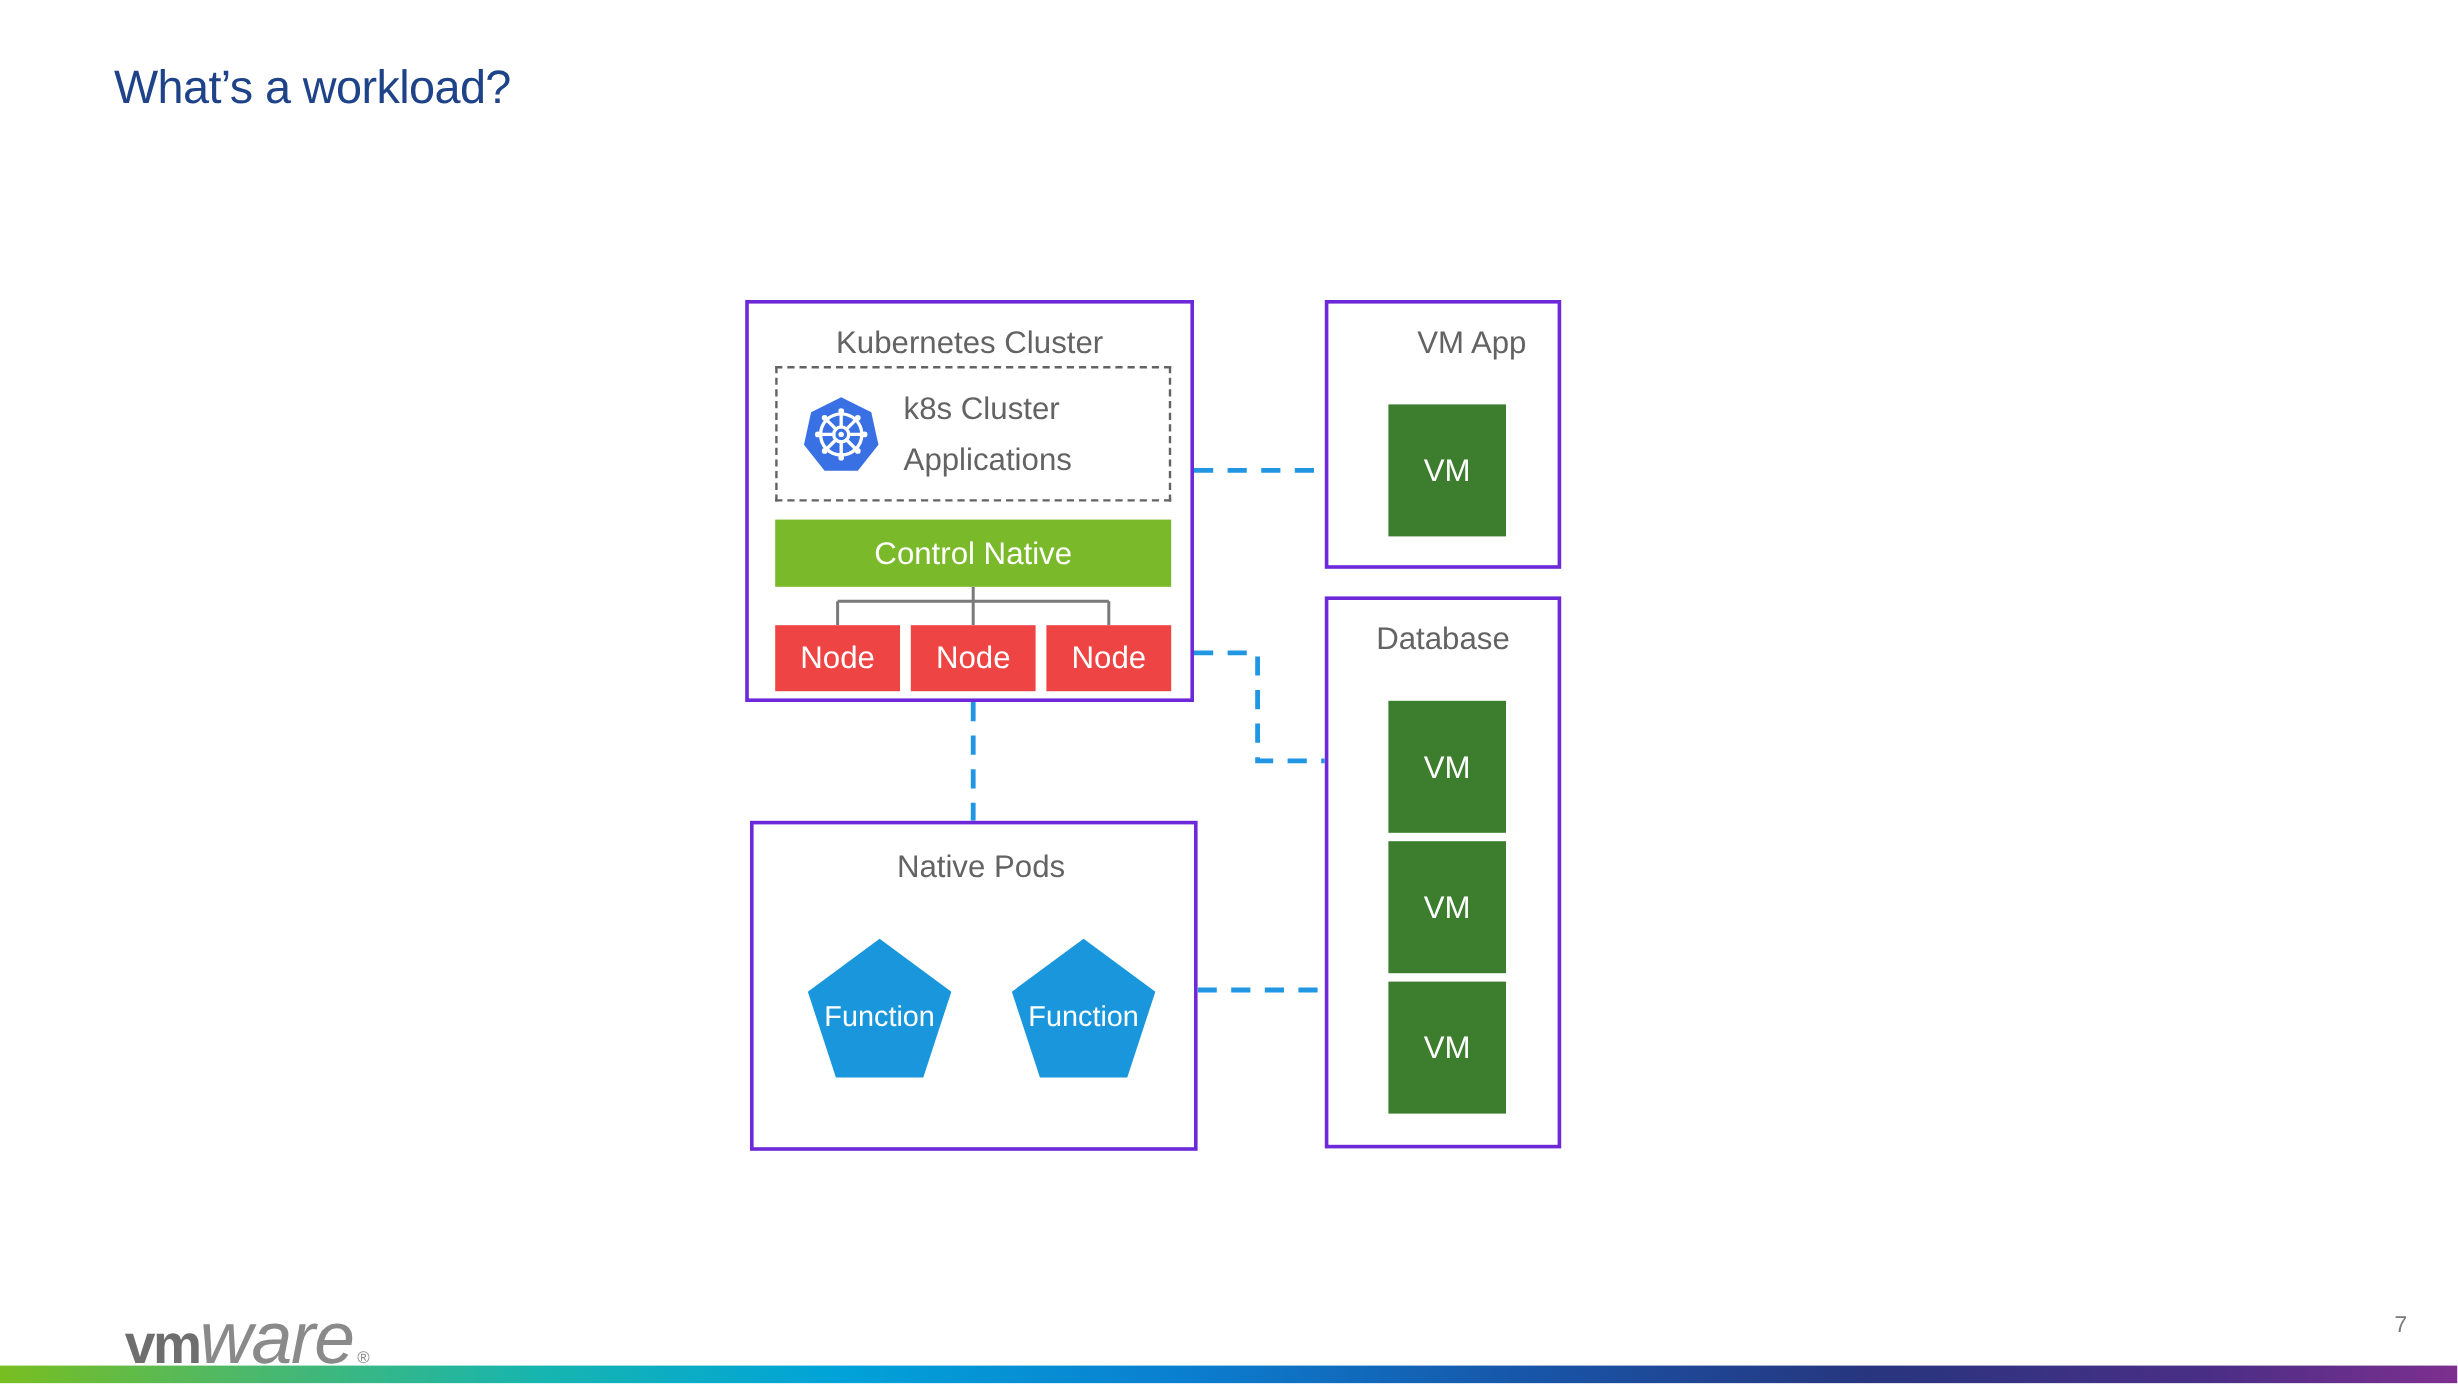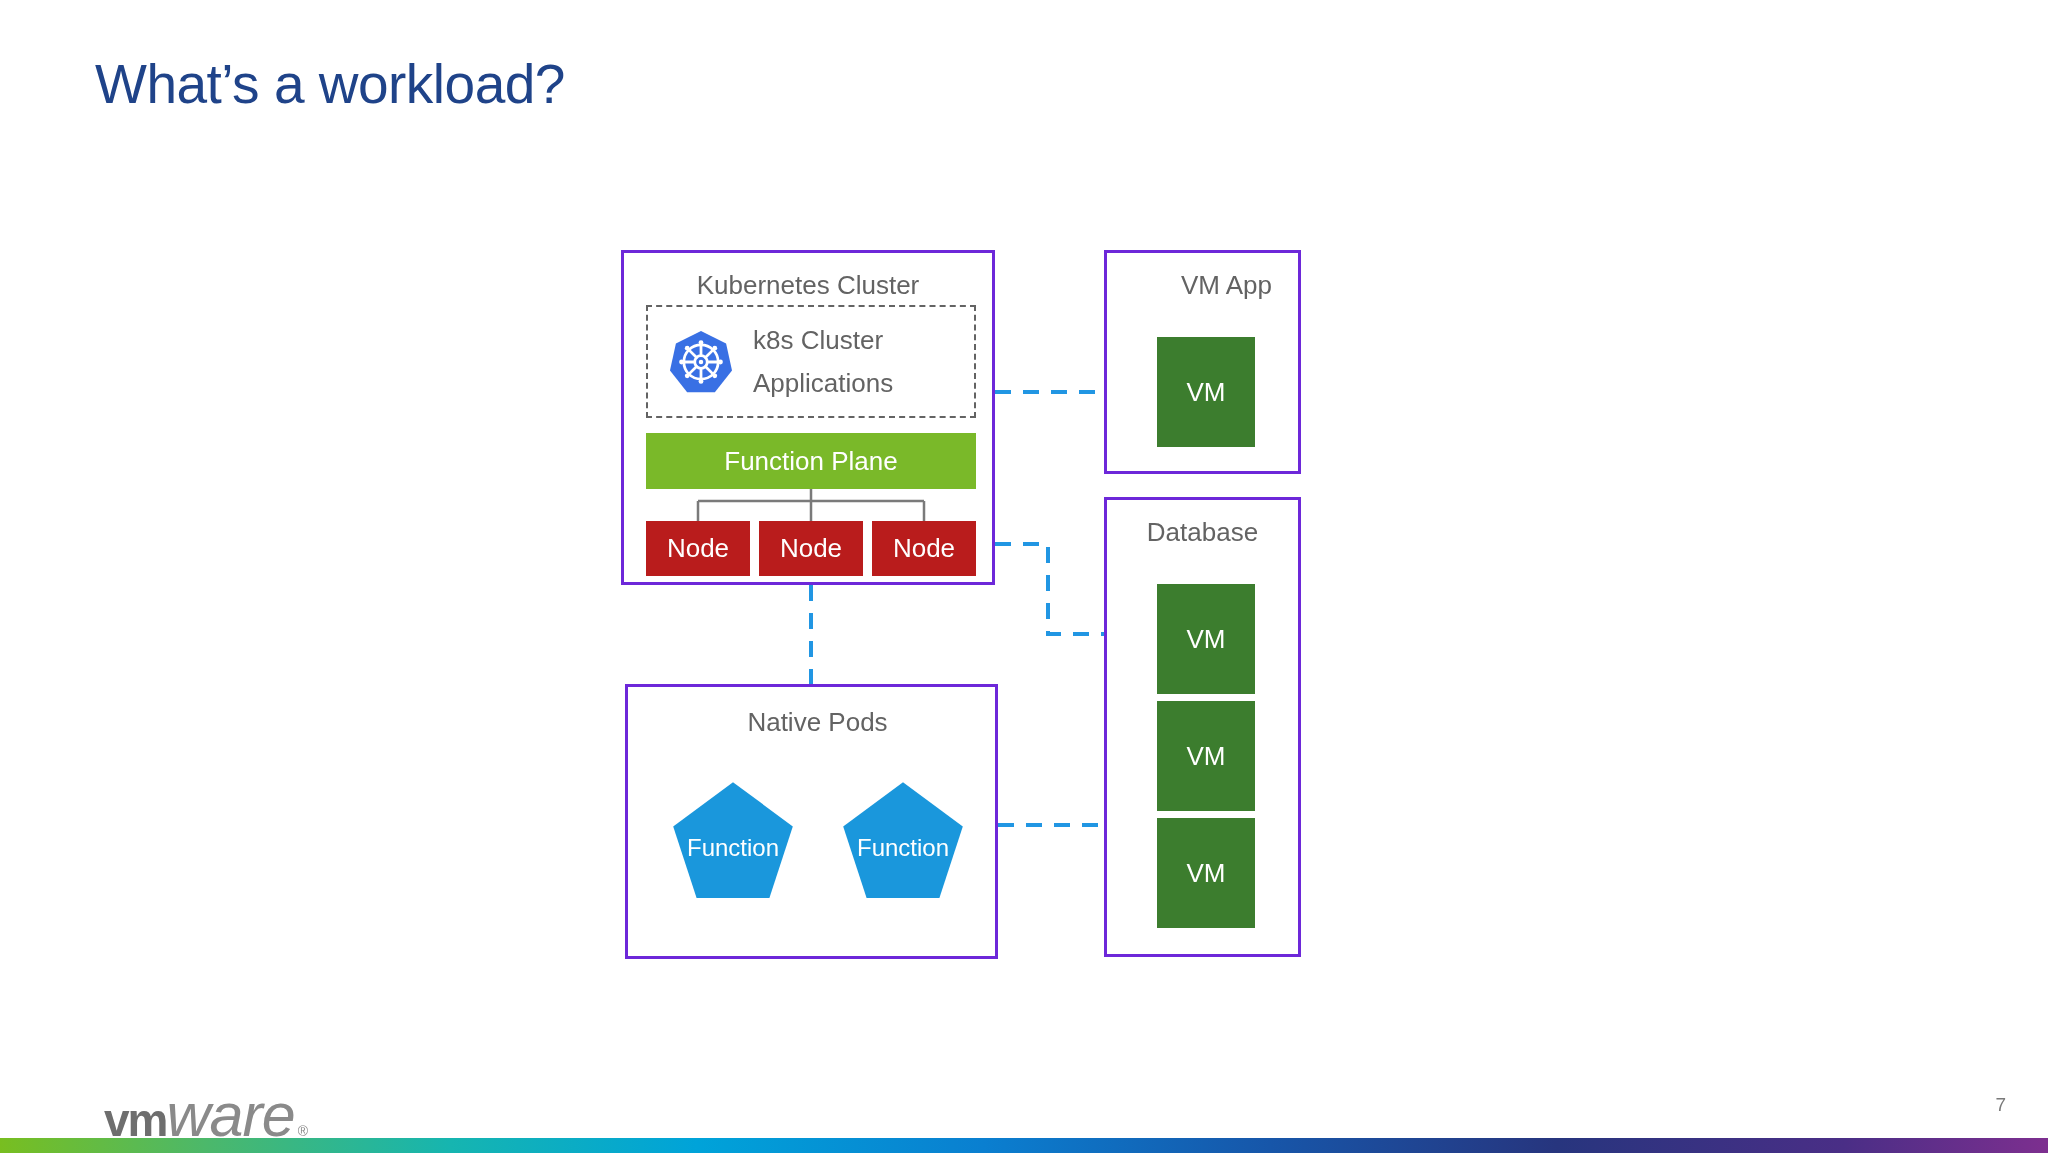--- a/index.html
+++ b/index.html
@@ -16,21 +16,21 @@
     height: 1153px;
     background: #ffffff;
     overflow: hidden;
   }
 
   
   #slide-title {
     position: absolute;
     left: 95px;
     top: 52px;
-    font-size: 55px;
+    font-size: 39px;
     font-weight: 400;
     color: #1F4389;
     letter-spacing: -0.5px;
     white-space: nowrap;
   }
 
   
   .panel {
     position: absolute;
     border: 3px solid #6d28d9;
@@ -115,21 +115,21 @@
     left: 22px;
     top: 268px;
     width: 330px;
     height: 55px;
     display: flex;
     justify-content: space-between;
   }
   .node-box {
     width: 104px;
     height: 55px;
-    background: #b91c1c;
+    background: #ef4444;
     color: #ffffff;
     font-size: 26px;
     display: flex;
     align-items: center;
     justify-content: center;
   }
 
   
   #native-pods {
     left: 625px;
@@ -317,21 +317,21 @@
           <circle cx="70.9" cy="29.1" r="3.6"></circle>
           <circle cx="29.1" cy="70.9" r="3.6"></circle>
         </g>
       </svg>
       <div id="k8s-native-label">
         <div>k8s Cluster</div>
         <div>Applications</div>
       </div>
     </div>
 
-    <div id="control-plane">Function Plane</div>
+    <div id="control-plane">Control Native</div>
 
     <svg id="node-tree" viewBox="0 0 330 32">
       <path d="M 165 0 L 165 12 M 52 12 L 278 12 M 52 12 L 52 32 M 165 12 L 165 32 M 278 12 L 278 32" stroke="#7A7A7A" stroke-width="2.5" fill="none"></path>
     </svg>
 
     <div id="node-row">
       <div class="node-box">Node</div>
       <div class="node-box">Node</div>
       <div class="node-box">Node</div>
     </div>

